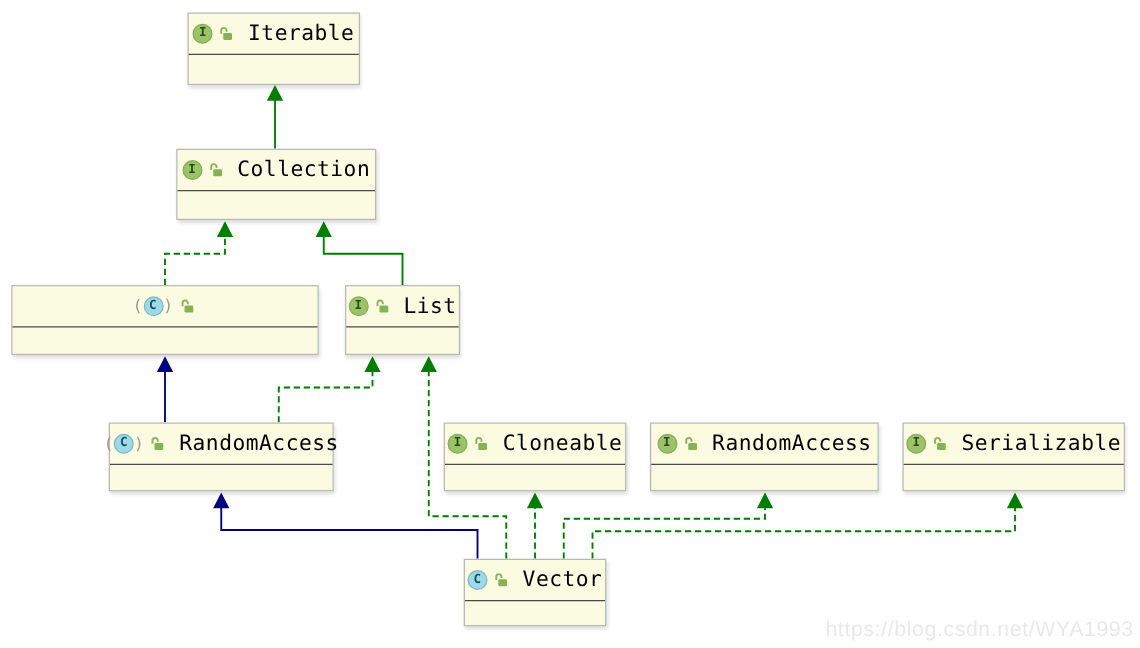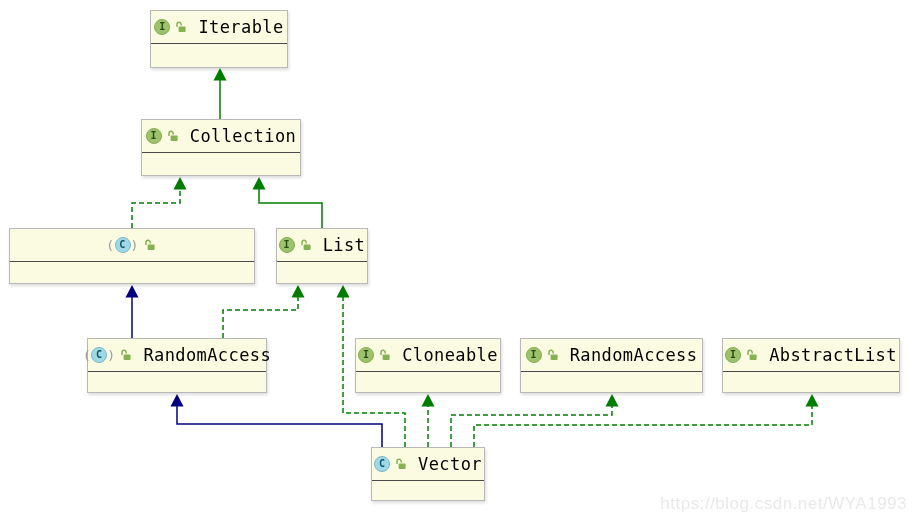--- a/index.html
+++ b/index.html
@@ -169,21 +169,21 @@
 
 <div class="node" style="left:722px;top:338px;width:178px;height:55px;">
   <div class="node-header">
     <span class="type-icon iface">I</span>
     <span class="lock">
         <svg width="12" height="12" viewBox="0 0 12 12">
           <path d="M2 6 V3.4 a2.1 2.1 0 0 1 4.2 0 V4.4" fill="none" stroke="#87b254" stroke-width="1.5"></path>
           <rect x="3.6" y="5.4" width="7" height="5.6" rx="1" fill="#87b254"></rect>
         </svg>
       </span>
-    <span class="node-label">AbstractList</span>
+    <span class="node-label">Serializable</span>
   </div>
   <div class="node-body"></div>
 </div>
 
 <div class="node" style="left:371px;top:447px;width:114px;height:54px;">
   <div class="node-header">
     <span class="type-icon cls">C</span>
     <span class="lock">
         <svg width="12" height="12" viewBox="0 0 12 12">
           <path d="M2 6 V3.4 a2.1 2.1 0 0 1 4.2 0 V4.4" fill="none" stroke="#87b254" stroke-width="1.5"></path>

